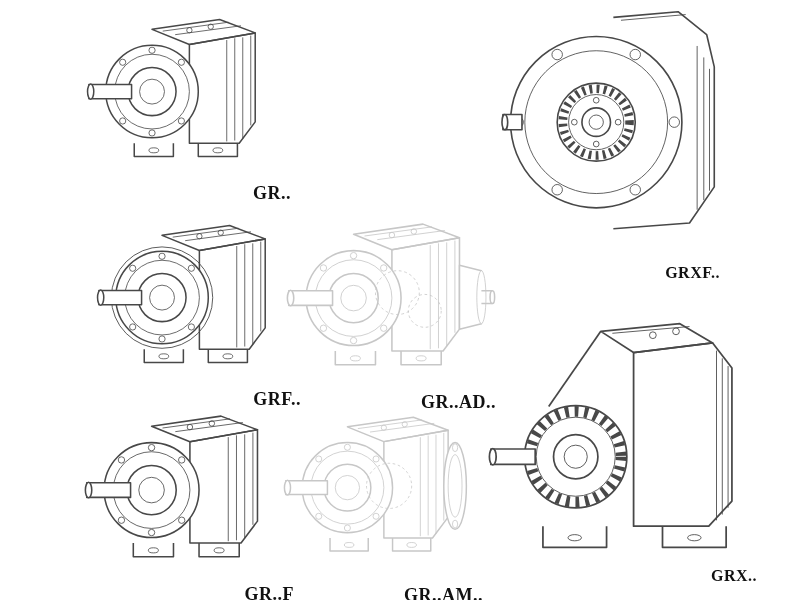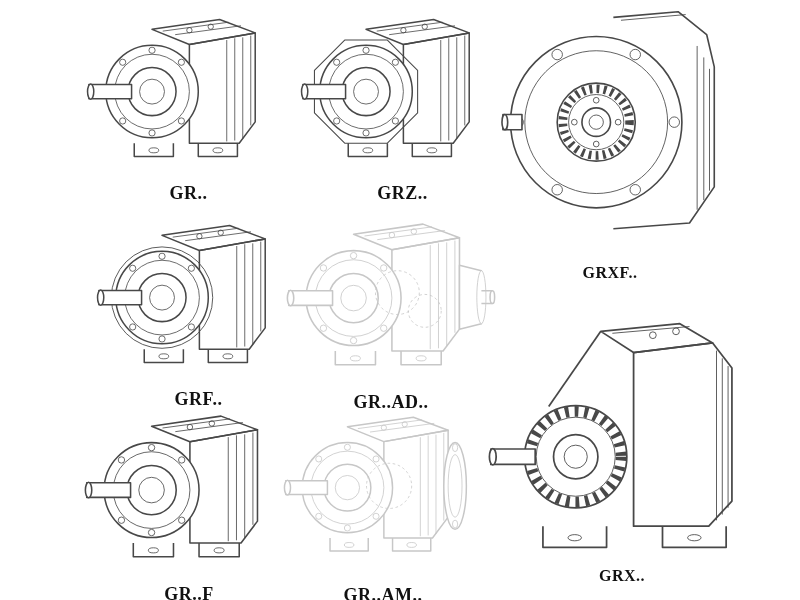--- a/index.html
+++ b/index.html
@@ -13,21 +13,21 @@
     position: relative;
     width: 800px;
     height: 600px;
     background: #ffffff;
     overflow: hidden;
   }
   .unit {
     position: absolute;
     display: flex;
     flex-direction: column;
-    align-items: center;
+    align-items: flex-end;
   }
   .unit svg { display: block; }
   .caption {
     font-family: "Liberation Serif", serif;
     font-weight: 700;
     font-size: 18px;
     color: #111111;
     letter-spacing: 0.5px;
     margin-top: 6px;
     white-space: nowrap;
@@ -157,26 +157,20 @@
 
 <div class="canvas">
 
   <figure class="unit solid" style="left:86px; top:8px; width:205px;">
     <svg viewBox="0 0 230 190" width="205" height="169">
         <use href="#gbx-foot"></use>
       </svg>
     <figcaption class="caption">GR..</figcaption>
   </figure>
 
-  <figure class="unit solid" style="left:300px; top:8px; width:205px;">
-    <svg viewBox="0 0 230 190" width="205" height="169">
-        <use href="#gbx-grz"></use>
-      </svg>
-    <figcaption class="caption">GRZ..</figcaption>
-  </figure>
 
   <figure class="unit solid" style="left:500px; top:6px; width:220px;">
     <svg viewBox="0 0 230 250" width="219" height="238">
         <use href="#gbx-grxf"></use>
       </svg>
     <figcaption class="caption caption-lg" style="margin-top:20px;">GRXF..</figcaption>
   </figure>
 
   <figure class="unit ghost" style="left:286px; top:212px; width:210px;">
     <svg viewBox="0 0 230 190" width="210" height="174">

